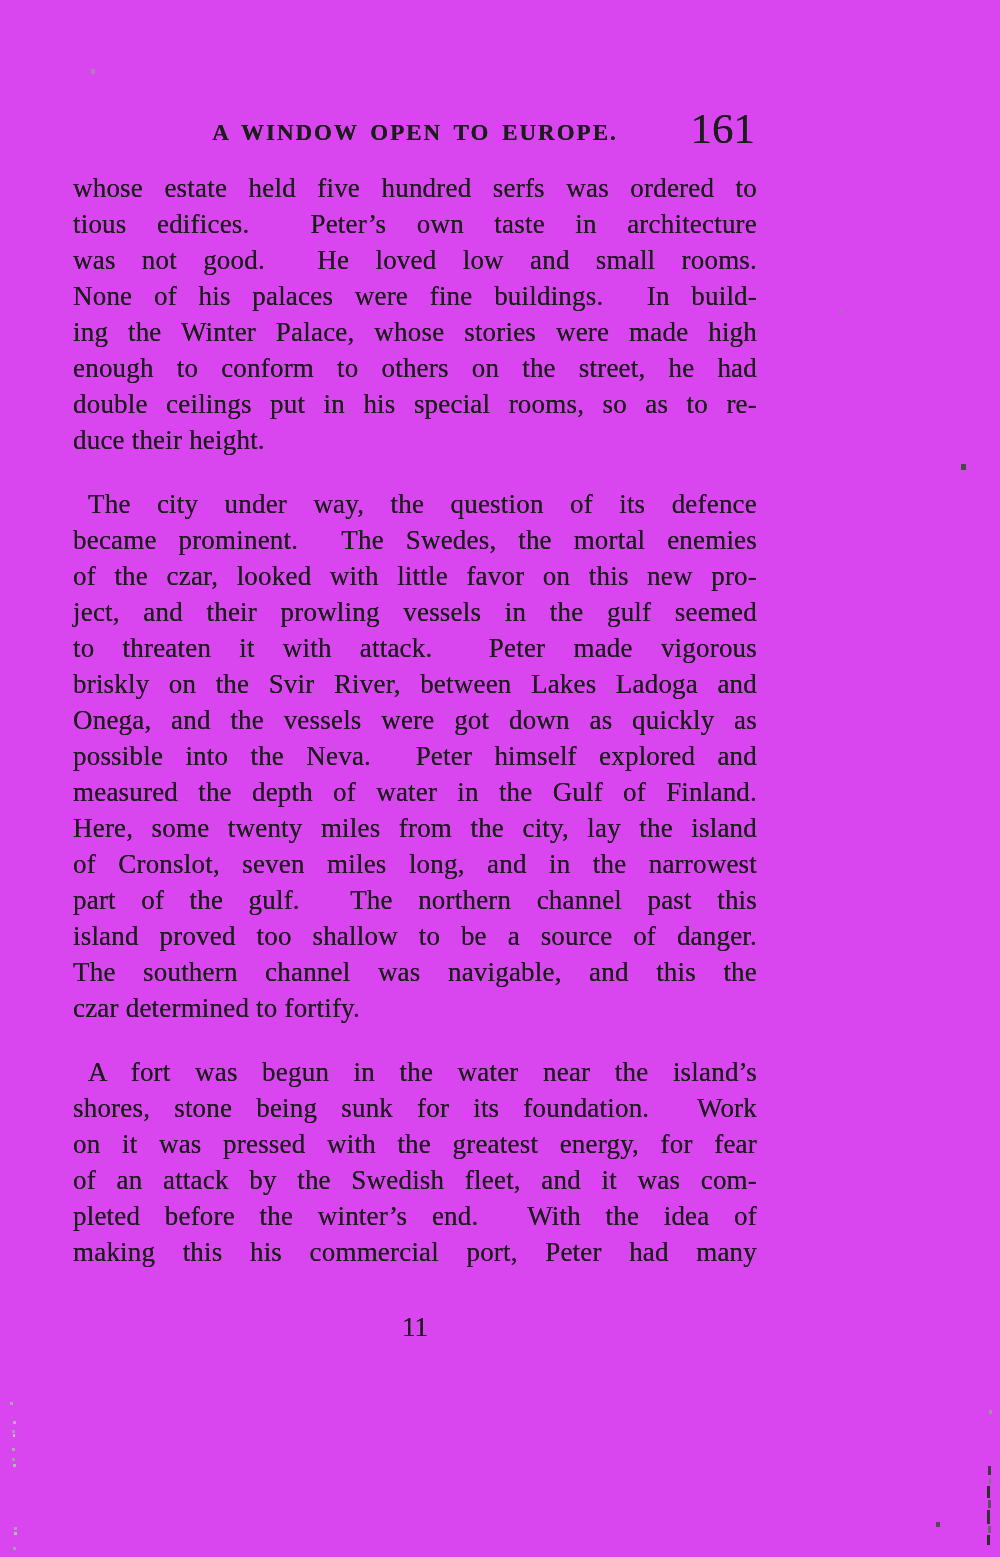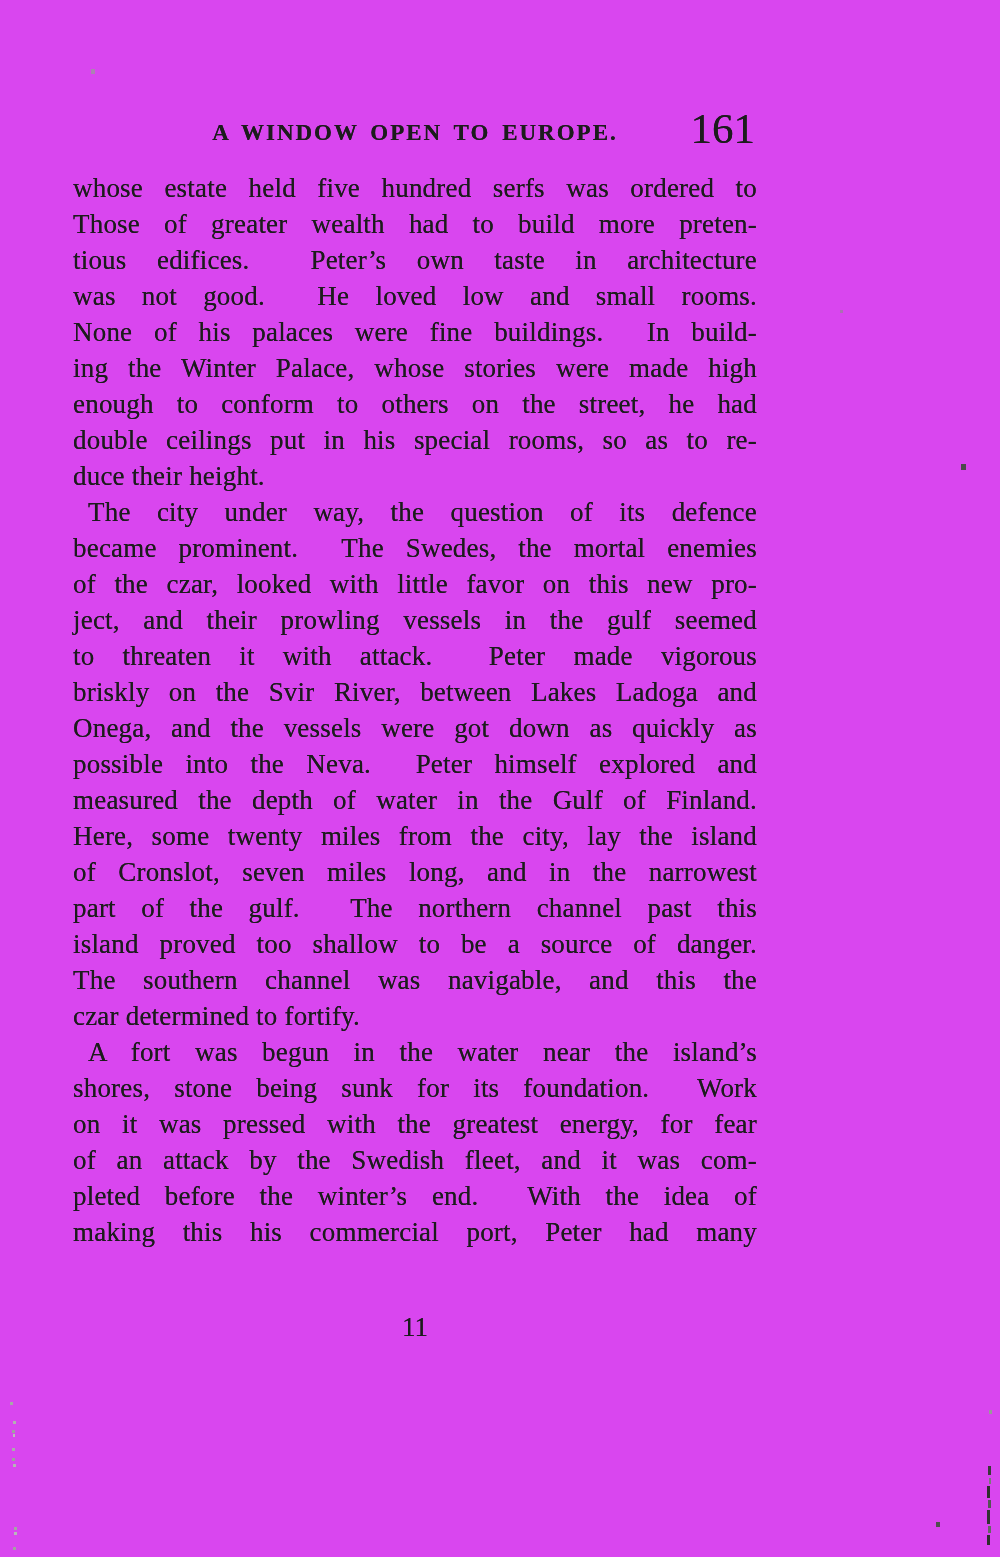--- a/index.html
+++ b/index.html
@@ -48,21 +48,21 @@
     line-height: 36px;
     font-size: 27px;
     letter-spacing: 0.2px;
     white-space: pre-wrap;
     text-align: justify;
     text-align-last: justify;
     text-justify: inter-word;
     text-shadow: 0 0 0.5px rgba(28,28,28,0.85);
   }
   .line.left { text-align-last: left; }
-  .line.indent { text-indent: 15px; }
+  .line.indent { text-indent: 15px; margin-top: 28px; }
   
   .sig {
     position: absolute;
     left: 73px;
     top: 1312px;
     width: 684px;
     text-align: center;
     font-size: 27px;
     line-height: 30px;
     text-shadow: 0 0 0.5px rgba(28,28,28,0.85);
@@ -75,21 +75,20 @@
 
 <div class="page">
 
   <div class="header">
     <div class="running-title">A  WINDOW  OPEN  TO  EUROPE.</div>
     <div class="folio">161</div>
   </div>
 
   <div class="body-block" id="text-block">
       <div class="line">whose estate held five hundred serfs was ordered to</div>
-      <div class="line">Those of greater wealth had to build more preten-</div>
       <div class="line">tious edifices.  Peter’s own taste in architecture</div>
       <div class="line">was not good.  He loved low and small rooms.</div>
       <div class="line">None of his palaces were fine buildings.  In build-</div>
       <div class="line">ing the Winter Palace, whose stories were made high</div>
       <div class="line">enough to conform to others on the street, he had</div>
       <div class="line">double ceilings put in his special rooms, so as to re-</div>
       <div class="line left">duce their height.</div>
       <div class="line indent">The city under way, the question of its defence</div>
       <div class="line">became prominent.  The Swedes, the mortal enemies</div>
       <div class="line">of the czar, looked with little favor on this new pro-</div>

